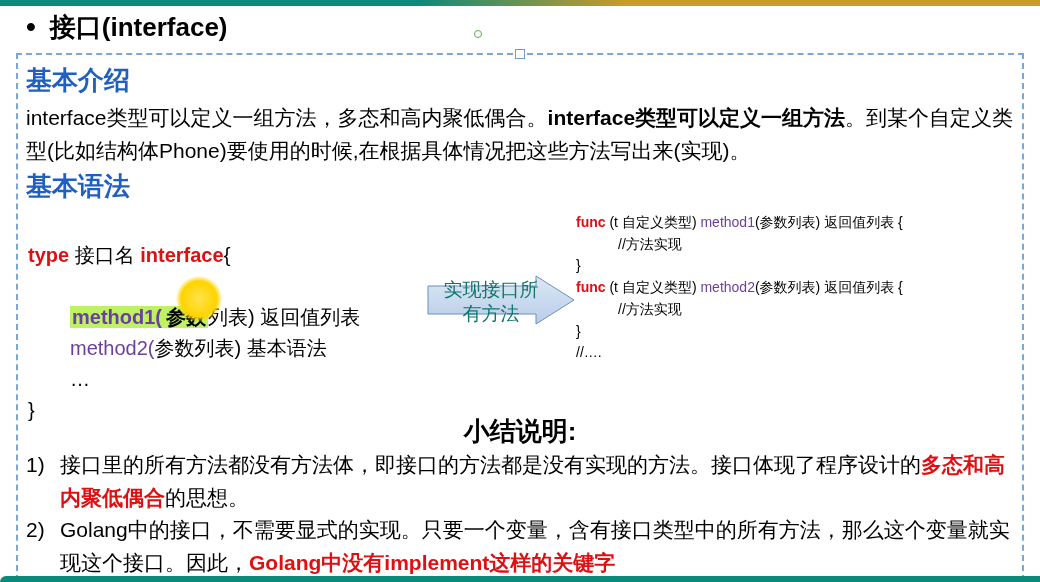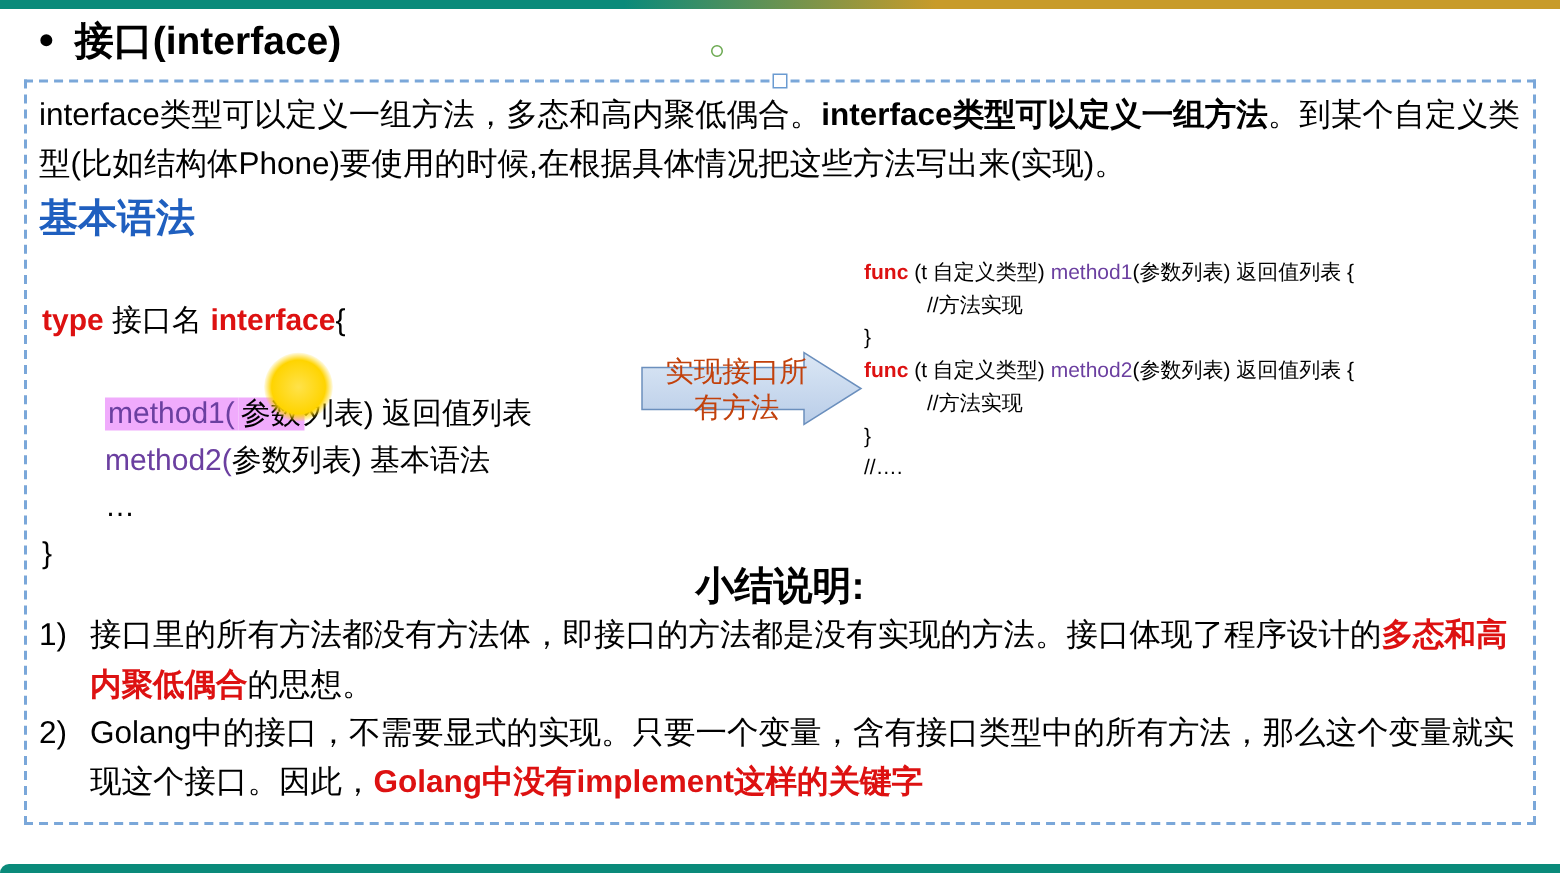--- a/index.html
+++ b/index.html
@@ -65,40 +65,41 @@
   .left-col {
     position: absolute;
     left: 2px; top: 30px;
     line-height: 1.55;
   }
   .left-col .line { white-space: nowrap; }
   .indent { padding-left: 42px; }
   .kw-red { color: #d11; font-weight: 600; }
   .kw-purple { color: #6b3fa0; }
   .sel {
-    background: #f0abfc;
+    background: #bef264;
     padding: 0 2px;
+    font-weight: bold;
   }
   .right-col {
     position: absolute;
     left: 550px; top: 2px;
     line-height: 1.55;
     font-size: 14px;
   }
   .right-col .indent2 { padding-left: 42px; }
   .arrow-wrap {
     position: absolute;
     left: 400px; top: 62px;
     width: 150px;
     text-align: center;
   }
   .arrow-label {
     font-size: 19px;
     line-height: 1.25;
-    color: #c2410c;
+    color: #0f766e;
   }
   .arrow-svg { display: block; margin: 0 auto; }
   .cursor-dot {
     position: absolute;
     left: 150px; top: 66px;
     width: 46px; height: 46px;
     border-radius: 50%;
     background: radial-gradient(circle, #ffe24a 0%, #ffd400 55%, rgba(255,212,0,0) 72%);
     pointer-events: none;
   }
@@ -130,20 +131,21 @@
 <div class="top-border"></div>
 
 <div class="title-row">
   <span class="bullet">•</span><span>接口(interface)</span>
 </div>
 <div class="handle-top"></div>
 
 <div class="dashed-box">
   <div class="handle-mid"></div>
 
+  <div class="h-blue">基本介绍</div>
   <div class="para">
     <span>interface类型可以定义一组方法，多态和高内聚低偶合。</span><span class="bold">interface类型可以定义一组方法</span><span>。到某个自定义类型(比如结构体Phone)要使用的时候,在根据具体情况把这些方法写出来(实现)。</span>
   </div>
 
   <div class="h-blue">基本语法</div>
 
   <div class="syntax-area">
 
     <div class="left-col">
       <div class="line">

